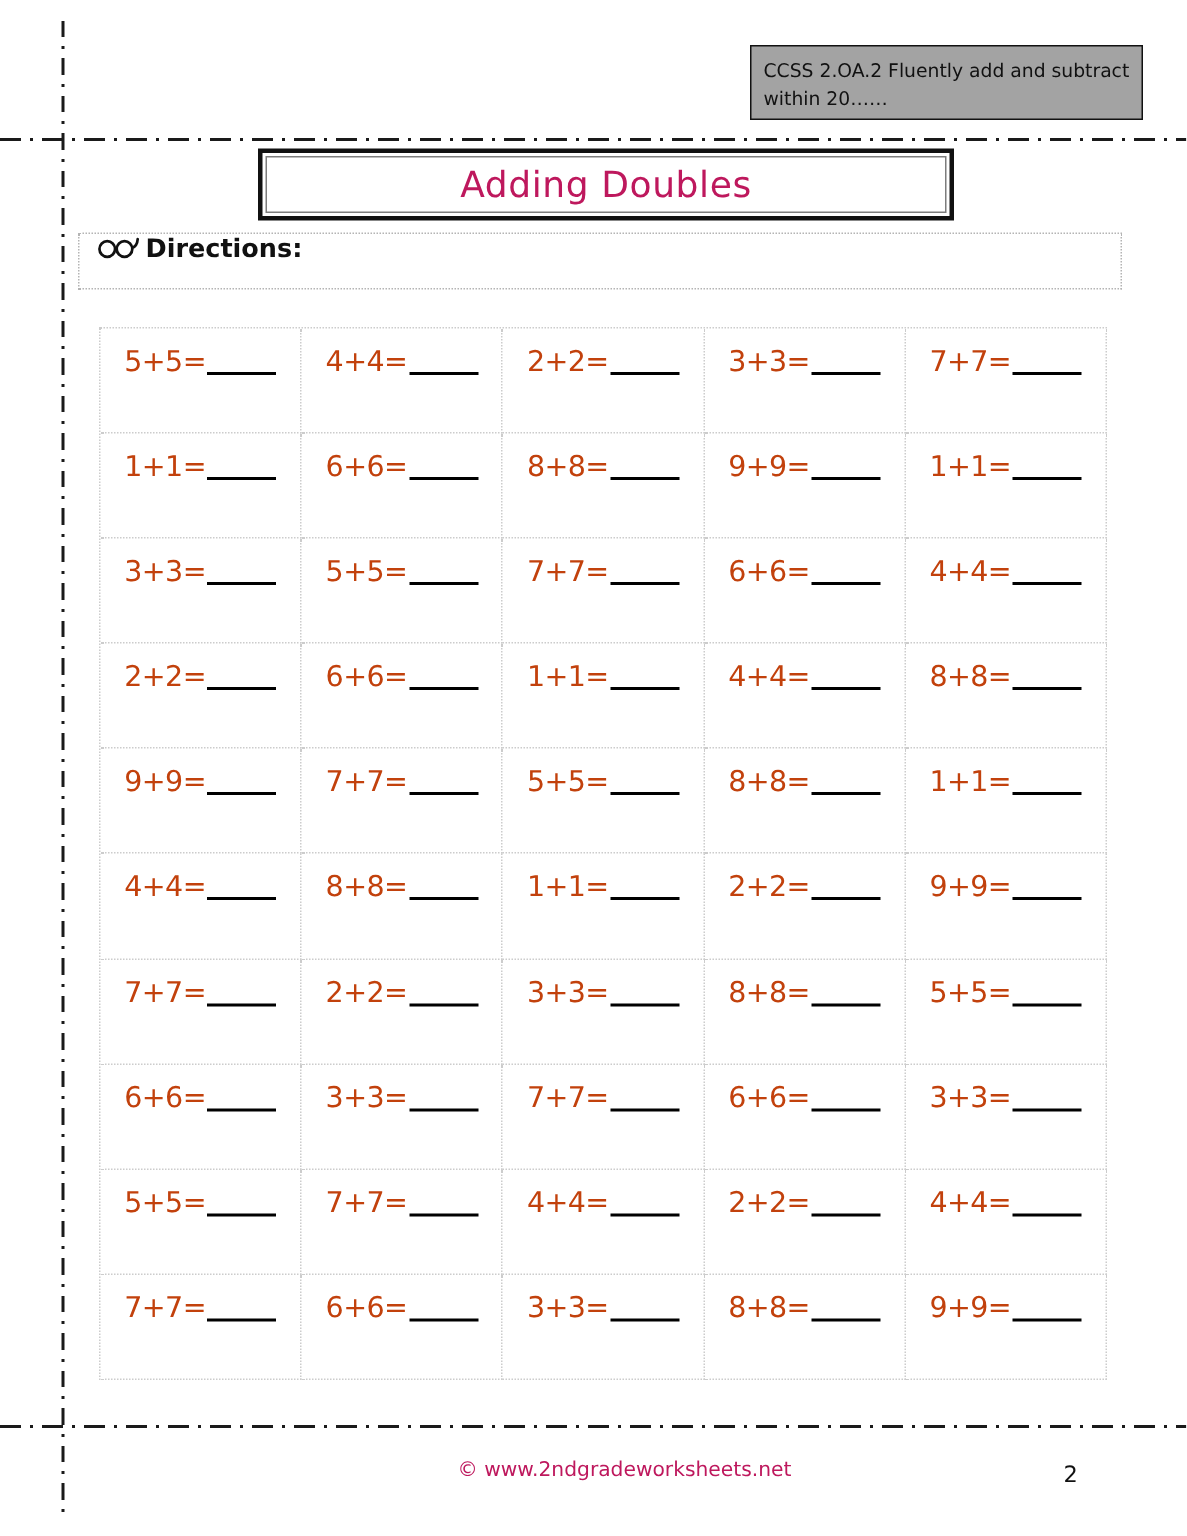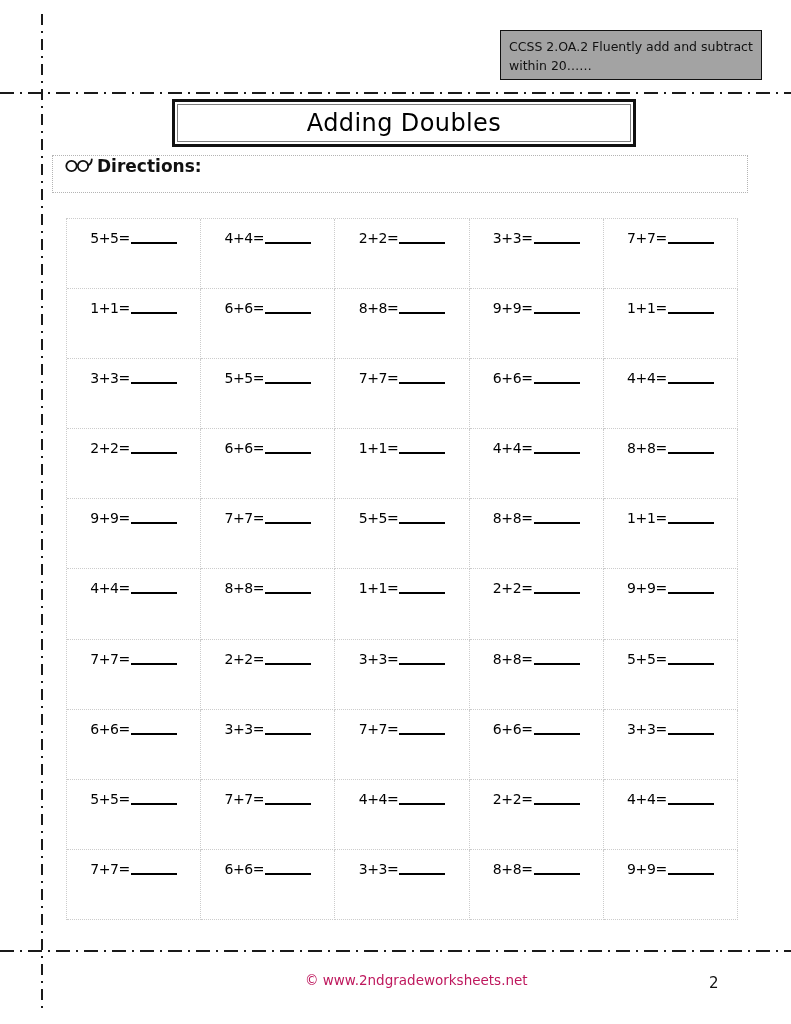--- a/index.html
+++ b/index.html
@@ -120,21 +120,21 @@
     height: 100%;
     border: 1px solid #7d7d7d;
     box-sizing: border-box;
     display: flex;
     align-items: center;
     justify-content: center;
   }
   #title-text {
     font-family: "DejaVu Sans", sans-serif;
     font-size: 24px;
-    color: #000000;
+    color: #be185d;
     letter-spacing: 0.4px;
   }
 
   
   #directions-box {
     position: absolute;
     left: 52px;
     top: 155px;
     width: 696px;
     height: 38px;
@@ -189,22 +189,22 @@
     left: 0;
     top: 11px;
     width: 100%;
     display: flex;
     justify-content: center;
     align-items: flex-end;
     white-space: nowrap;
   }
   .expr {
     font-family: "DejaVu Sans", sans-serif;
-    font-size: 14px;
-    color: #000000;
+    font-size: 19px;
+    color: #c2410c;
     letter-spacing: -0.4px;
   }
   .blank {
     display: inline-block;
     width: 46px;
     height: 0;
     border-bottom: 2px solid #000000;
     margin-left: 1px;
     margin-bottom: 2px;
   }

